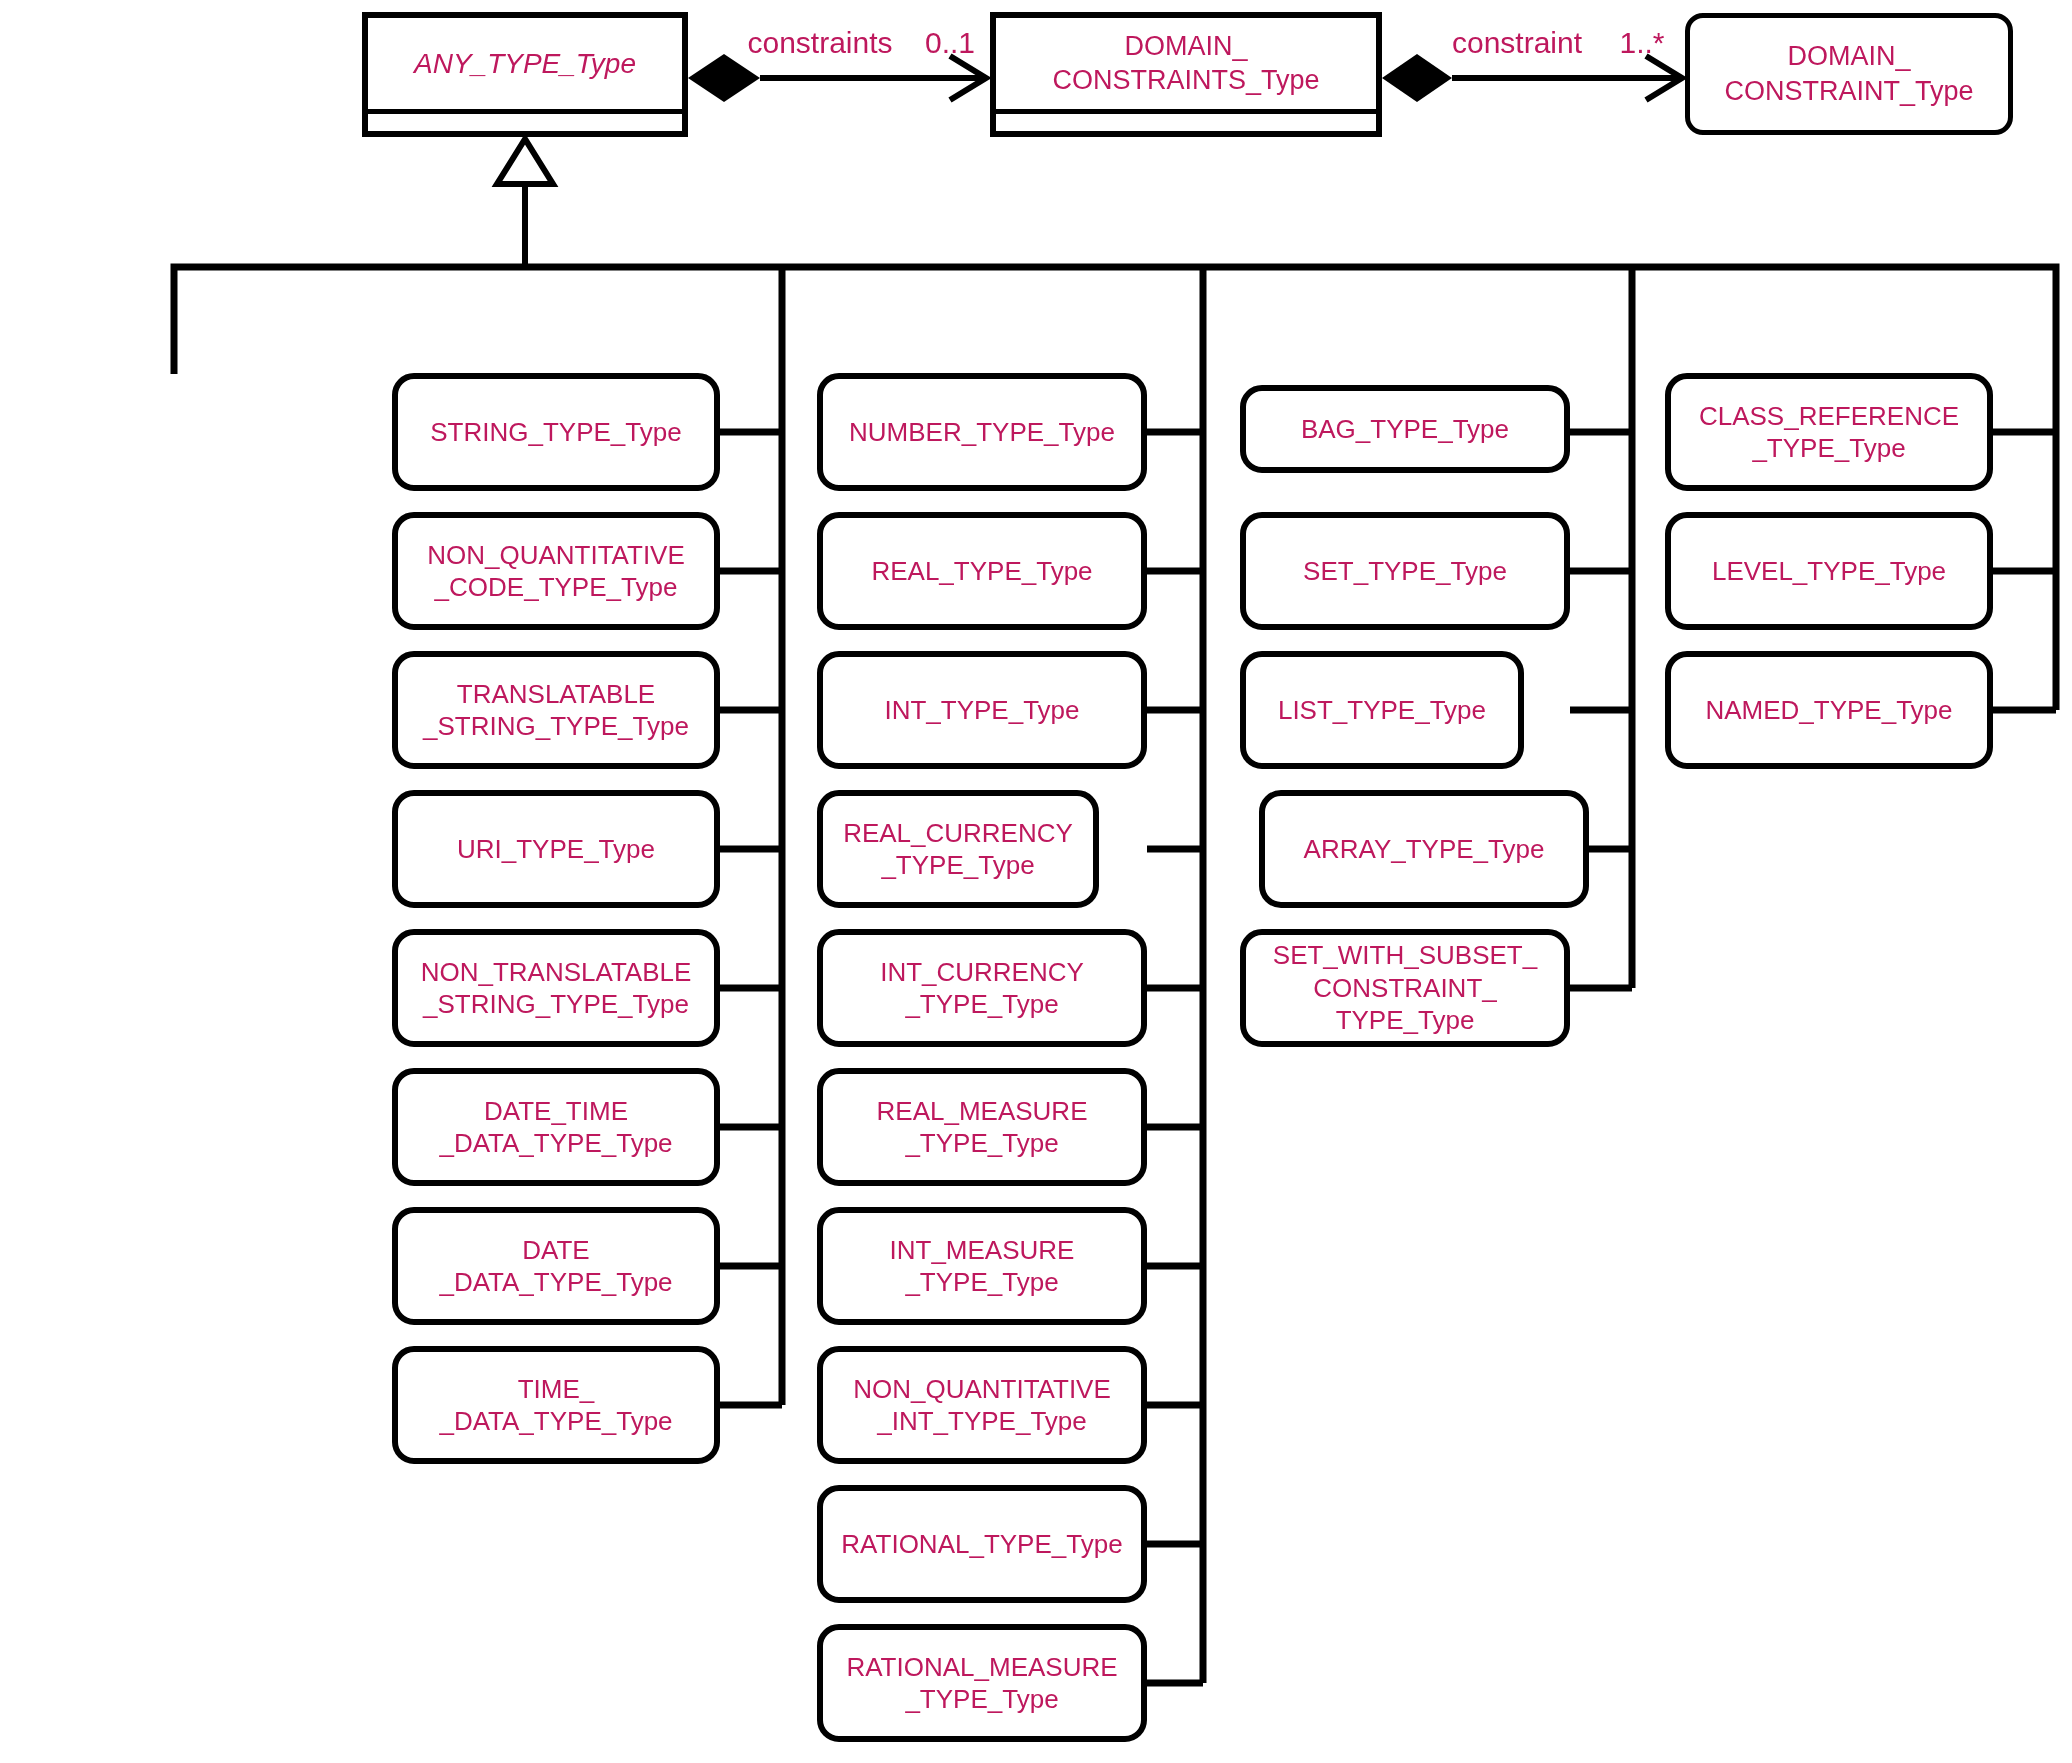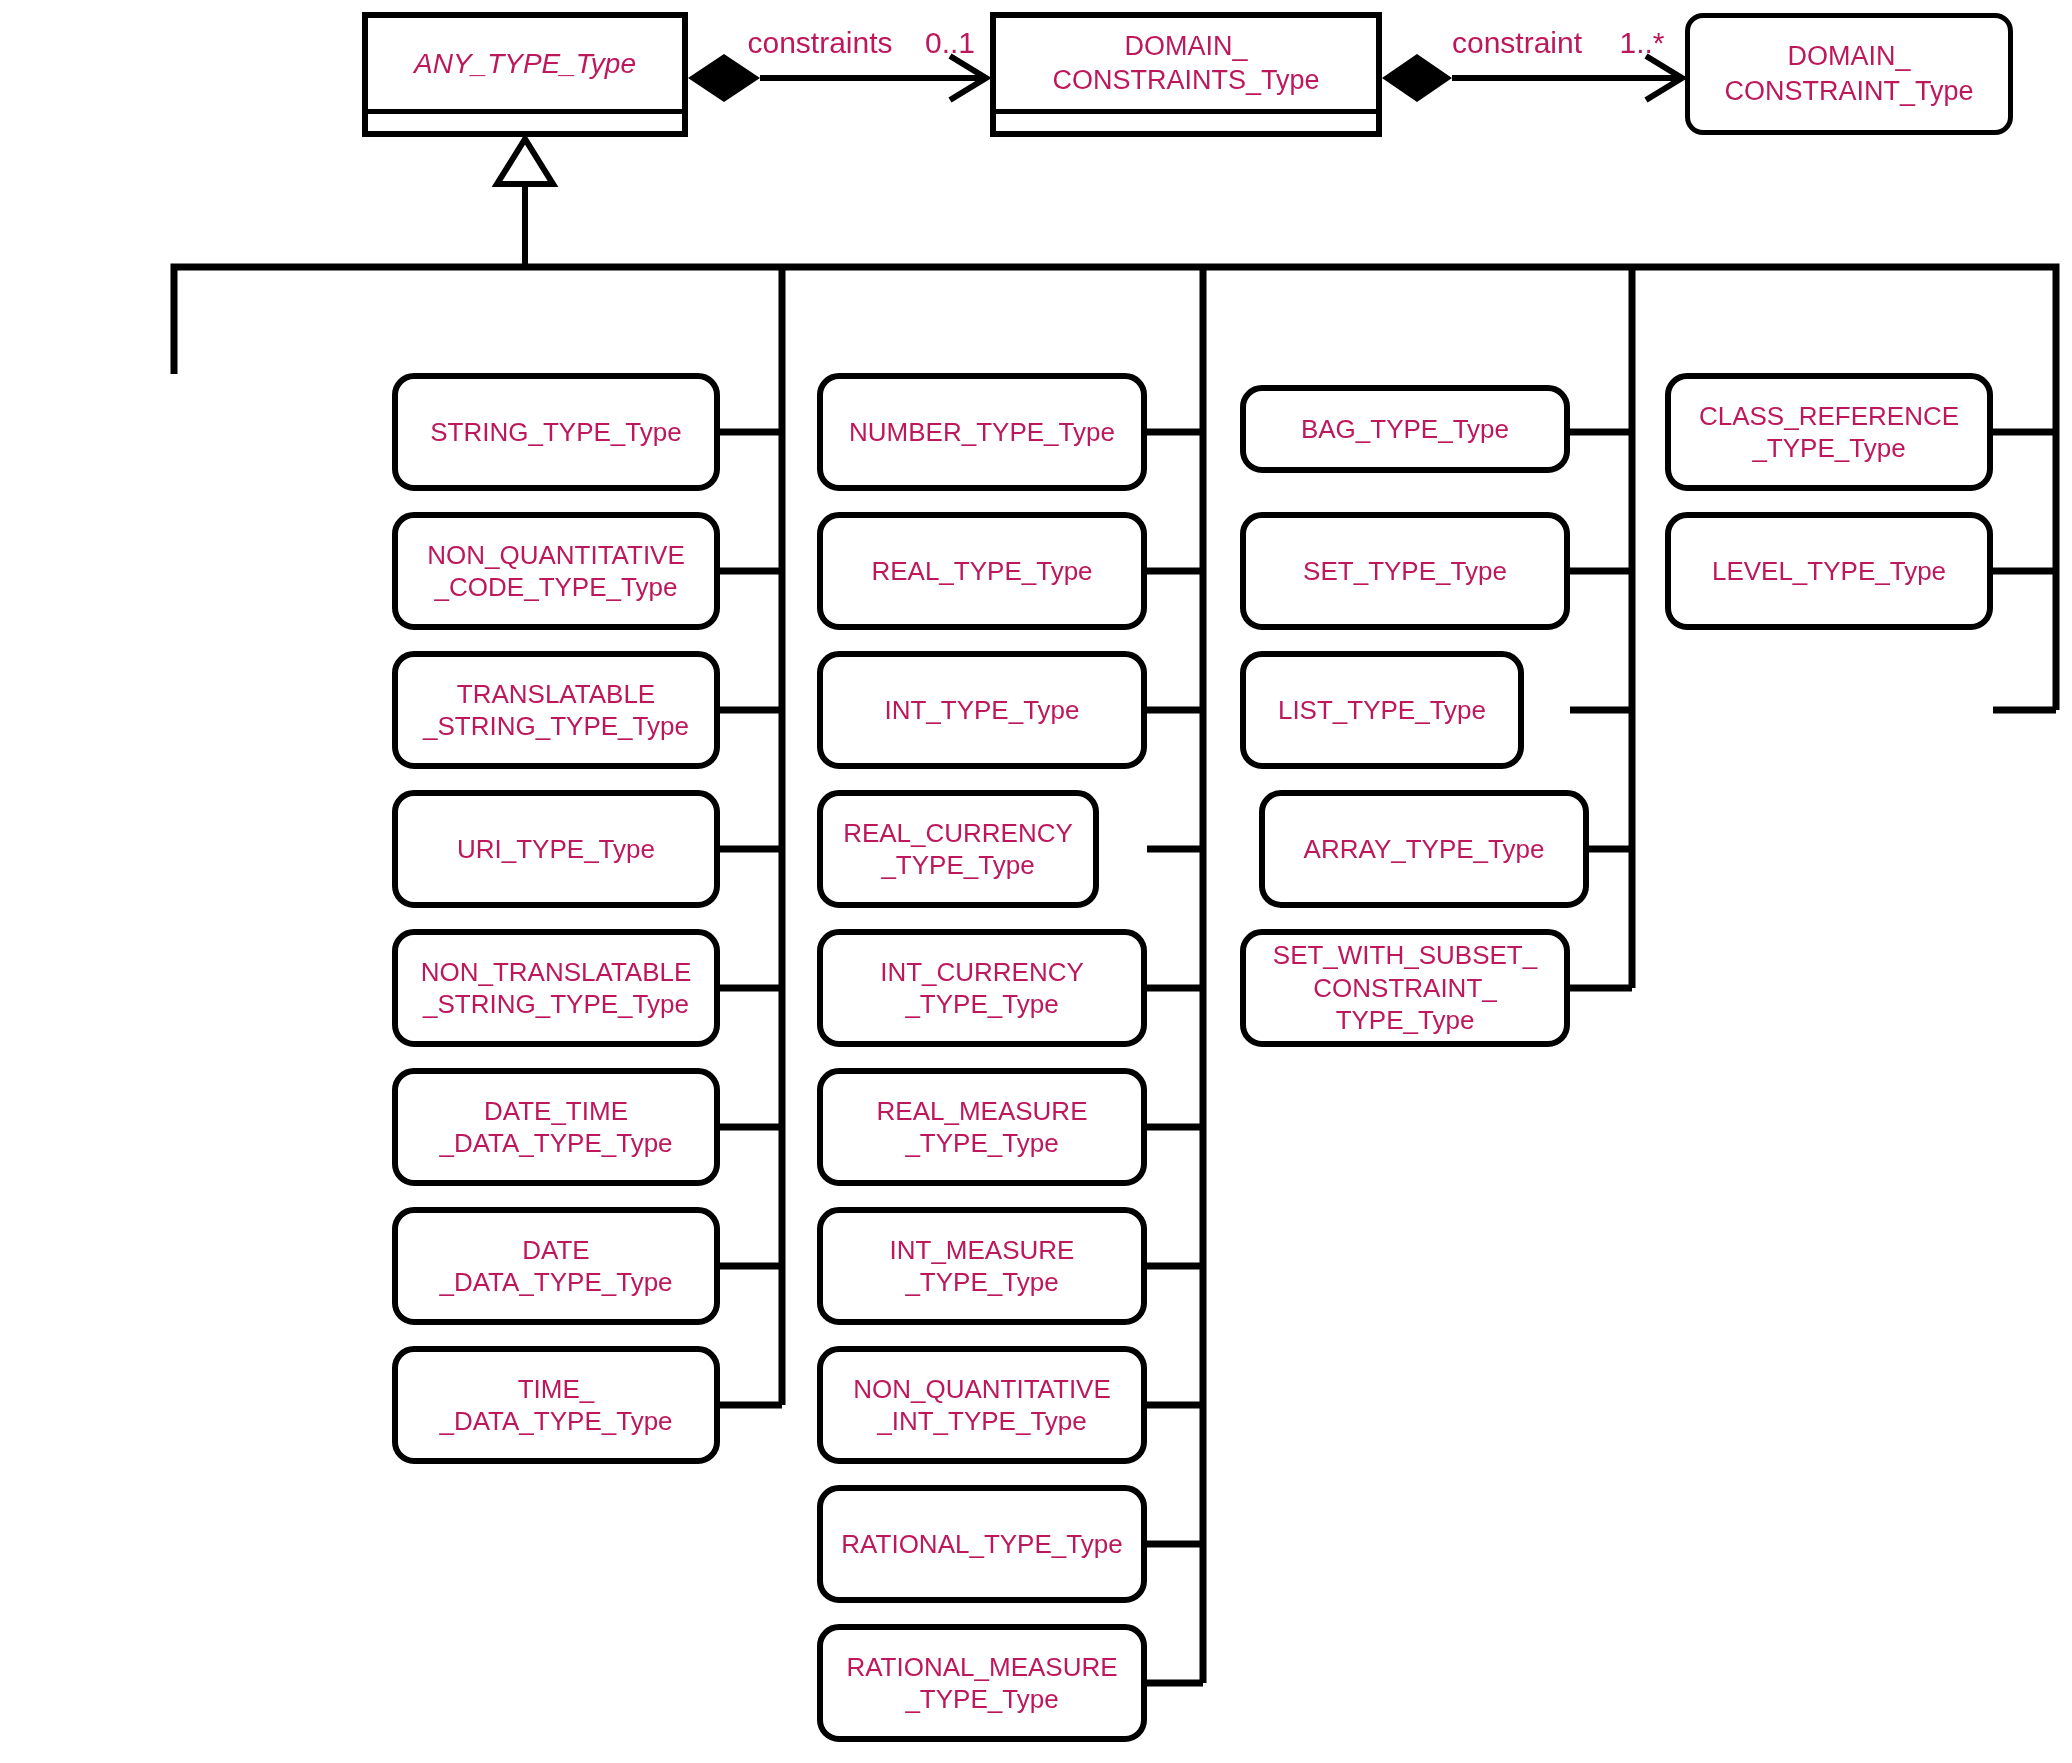--- a/index.html
+++ b/index.html
@@ -169,14 +169,15 @@
   <div class="cls" style="left:1240px;top:512px;width:330px;height:118px;">SET_TYPE_Type</div>
   <div class="cls" style="left:1240px;top:651px;width:284px;height:118px;">LIST_TYPE_Type</div>
   <div class="cls" style="left:1240px;top:790px;width:330px;height:118px;margin-left:19px;">ARRAY_TYPE_Type</div>
   <div class="cls" style="left:1240px;top:929px;width:330px;height:118px;">SET_WITH_SUBSET_
 CONSTRAINT_
 TYPE_Type</div>
 
   <div class="cls" style="left:1665px;top:373px;width:328px;height:118px;">CLASS_REFERENCE
 _TYPE_Type</div>
   <div class="cls" style="left:1665px;top:512px;width:328px;height:118px;">LEVEL_TYPE_Type</div>
+  <div class="cls" style="left:1665px;top:651px;width:328px;height:118px;">NAMED_TYPE_Type</div>
 
 </div>
 
 </body></html>

